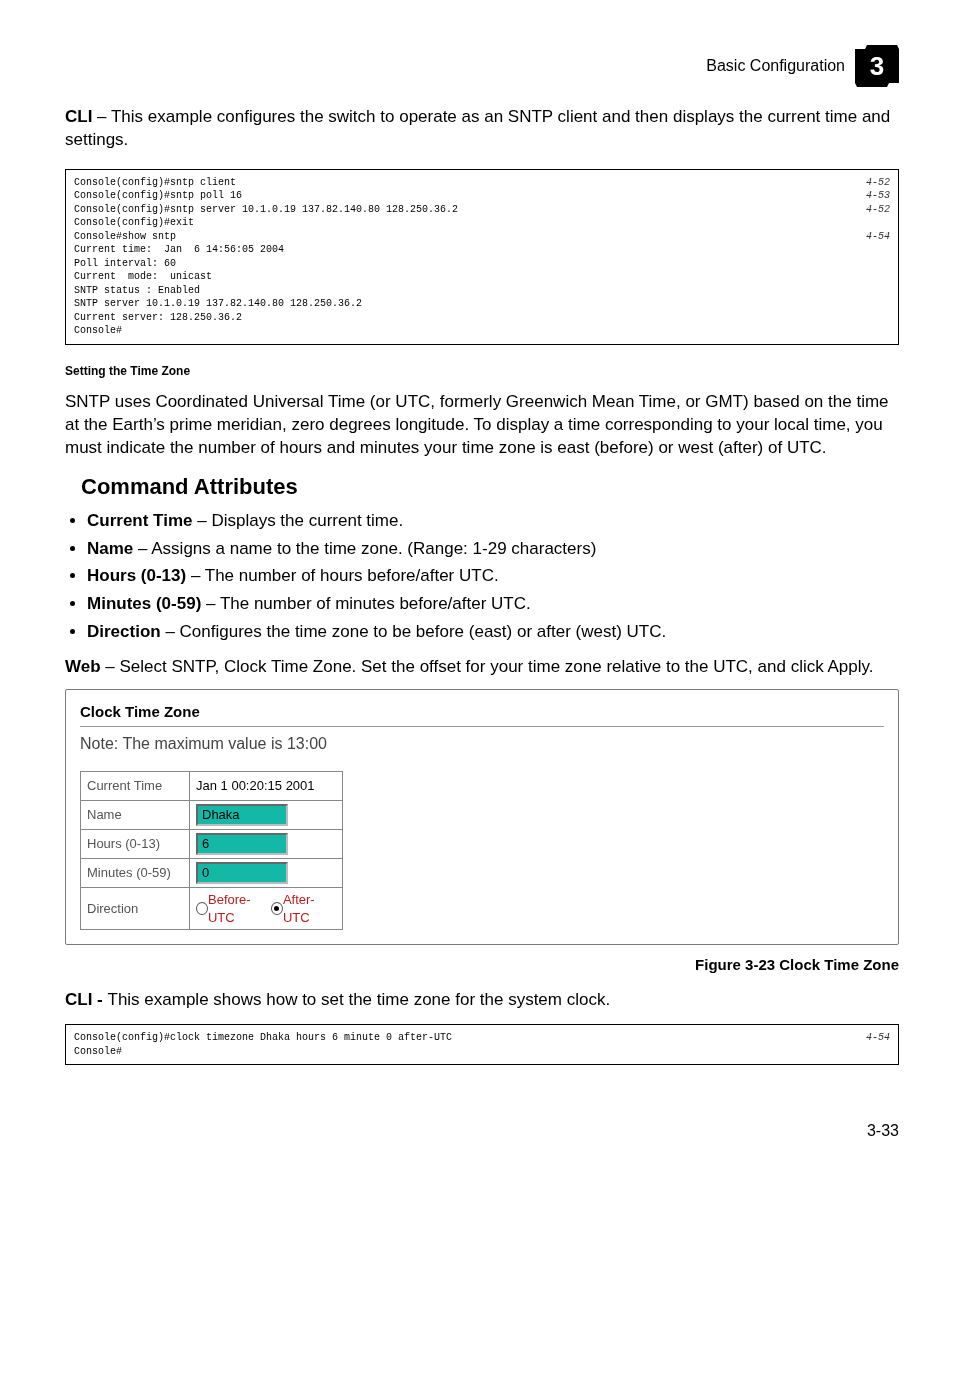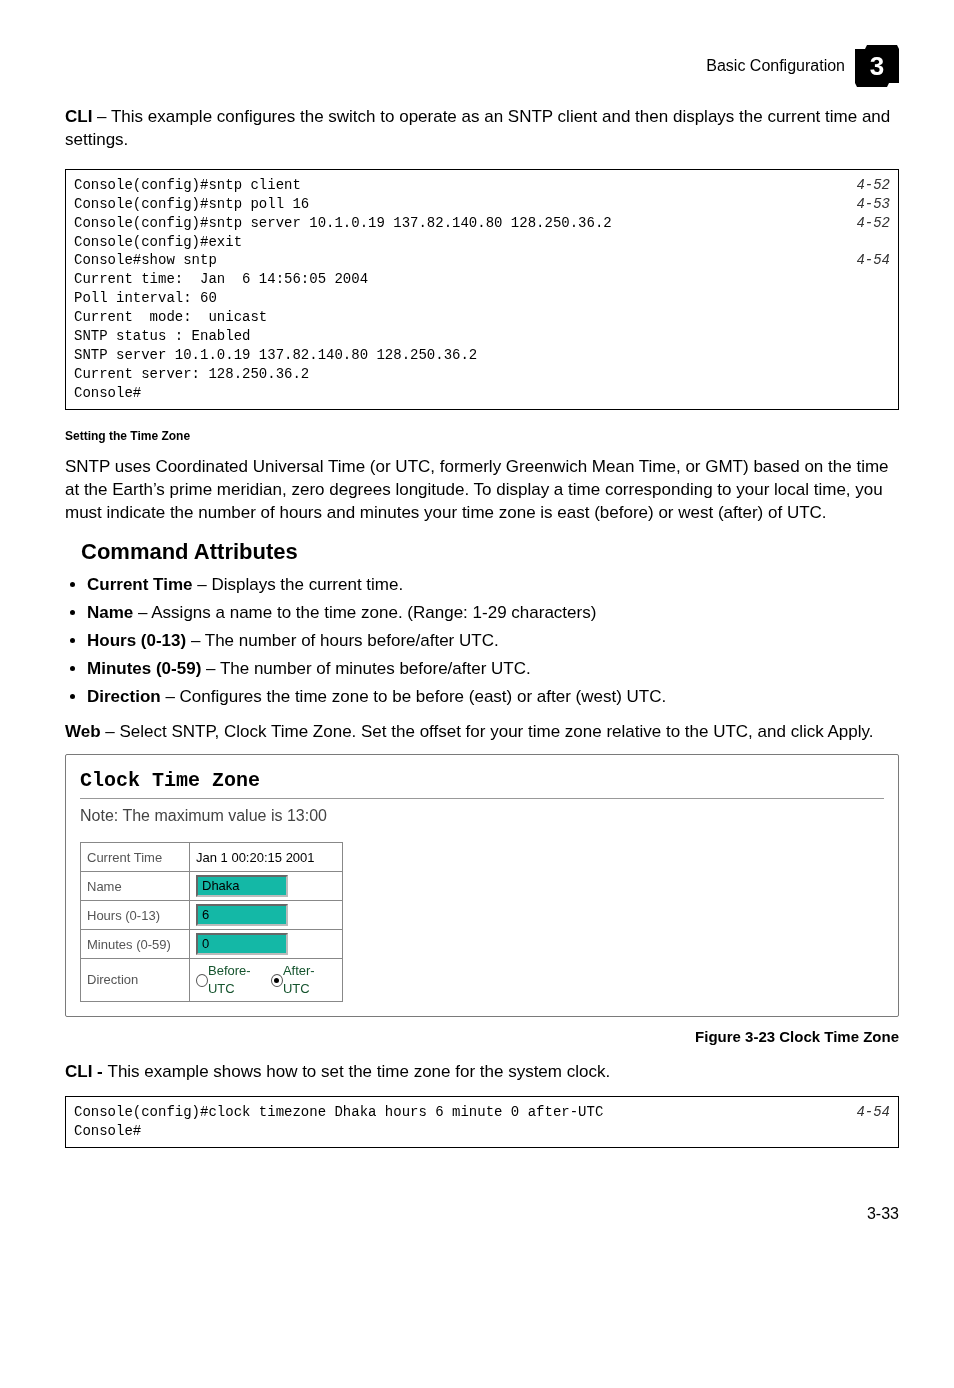--- a/index.html
+++ b/index.html
@@ -21,21 +21,21 @@
   .header-text { font-size: 16px; }
   .big3 {
     width: 44px; height: 42px;
     display: flex; align-items: center; justify-content: center;
   }
   .big3 svg { width: 44px; height: 42px; }
   .intro { }
   .intro b { font-weight: bold; }
   pre.codebox {
     font-family: "Courier New", monospace;
-    font-size: 14px;
+    font-size: 10px;
     border: 1px solid #000;
     padding: 6px 8px;
     white-space: pre;
     margin: 6px 0 18px 0;
     line-height: 1.35;
     overflow: hidden;
   }
   .code-line { display: flex; justify-content: space-between; }
   .page-ref { font-style: italic; color: #333; }
   h2.section {
@@ -47,22 +47,22 @@
   ul.bullets li { margin-bottom: 5px; }
   .webpara { margin: 10px 0 10px 0; }
   .panel {
     border: 1px solid #7a7a7a;
     background: #fff;
     padding: 12px 14px 14px 14px;
     margin-bottom: 10px;
     border-radius: 2px;
   }
   .panel h3 {
-    font-family: Liberation Mono, monospace;
-    font-size: 20px;
+    font-family: Liberation Sans, sans-serif;
+    font-size: 15px;
     font-weight: bold;
     margin: 0 0 2px 0;
   }
   .hr-thin { border: none; border-top: 1px solid #999; margin: 4px 0 6px 0; }
   .note-line { font-size: 16px; color: #444; margin-bottom: 16px; }
   table.form {
     border-collapse: collapse;
     font-size: 13px;
   }
   table.form td {
@@ -78,21 +78,21 @@
     background: #14b8a6;
     padding: 1px 4px;
     font-family: Arial, sans-serif;
     font-size: 13px;
     min-width: 80px;
     height: 16px;
     line-height: 16px;
   }
   .radio-row {
     display: flex; gap: 0; align-items: center;
-    font-size: 13px; color: #14532d;
+    font-size: 13px; color: #b91c1c;
   }
   .radio {
     width: 11px; height: 11px; border: 1px solid #555; border-radius: 50%;
     display: inline-flex; align-items: center; justify-content: center;
     background: #fff;
   }
   .radio .dot {
     width: 5px; height: 5px; border-radius: 50%; background: #000;
   }
   .fig-caption {

